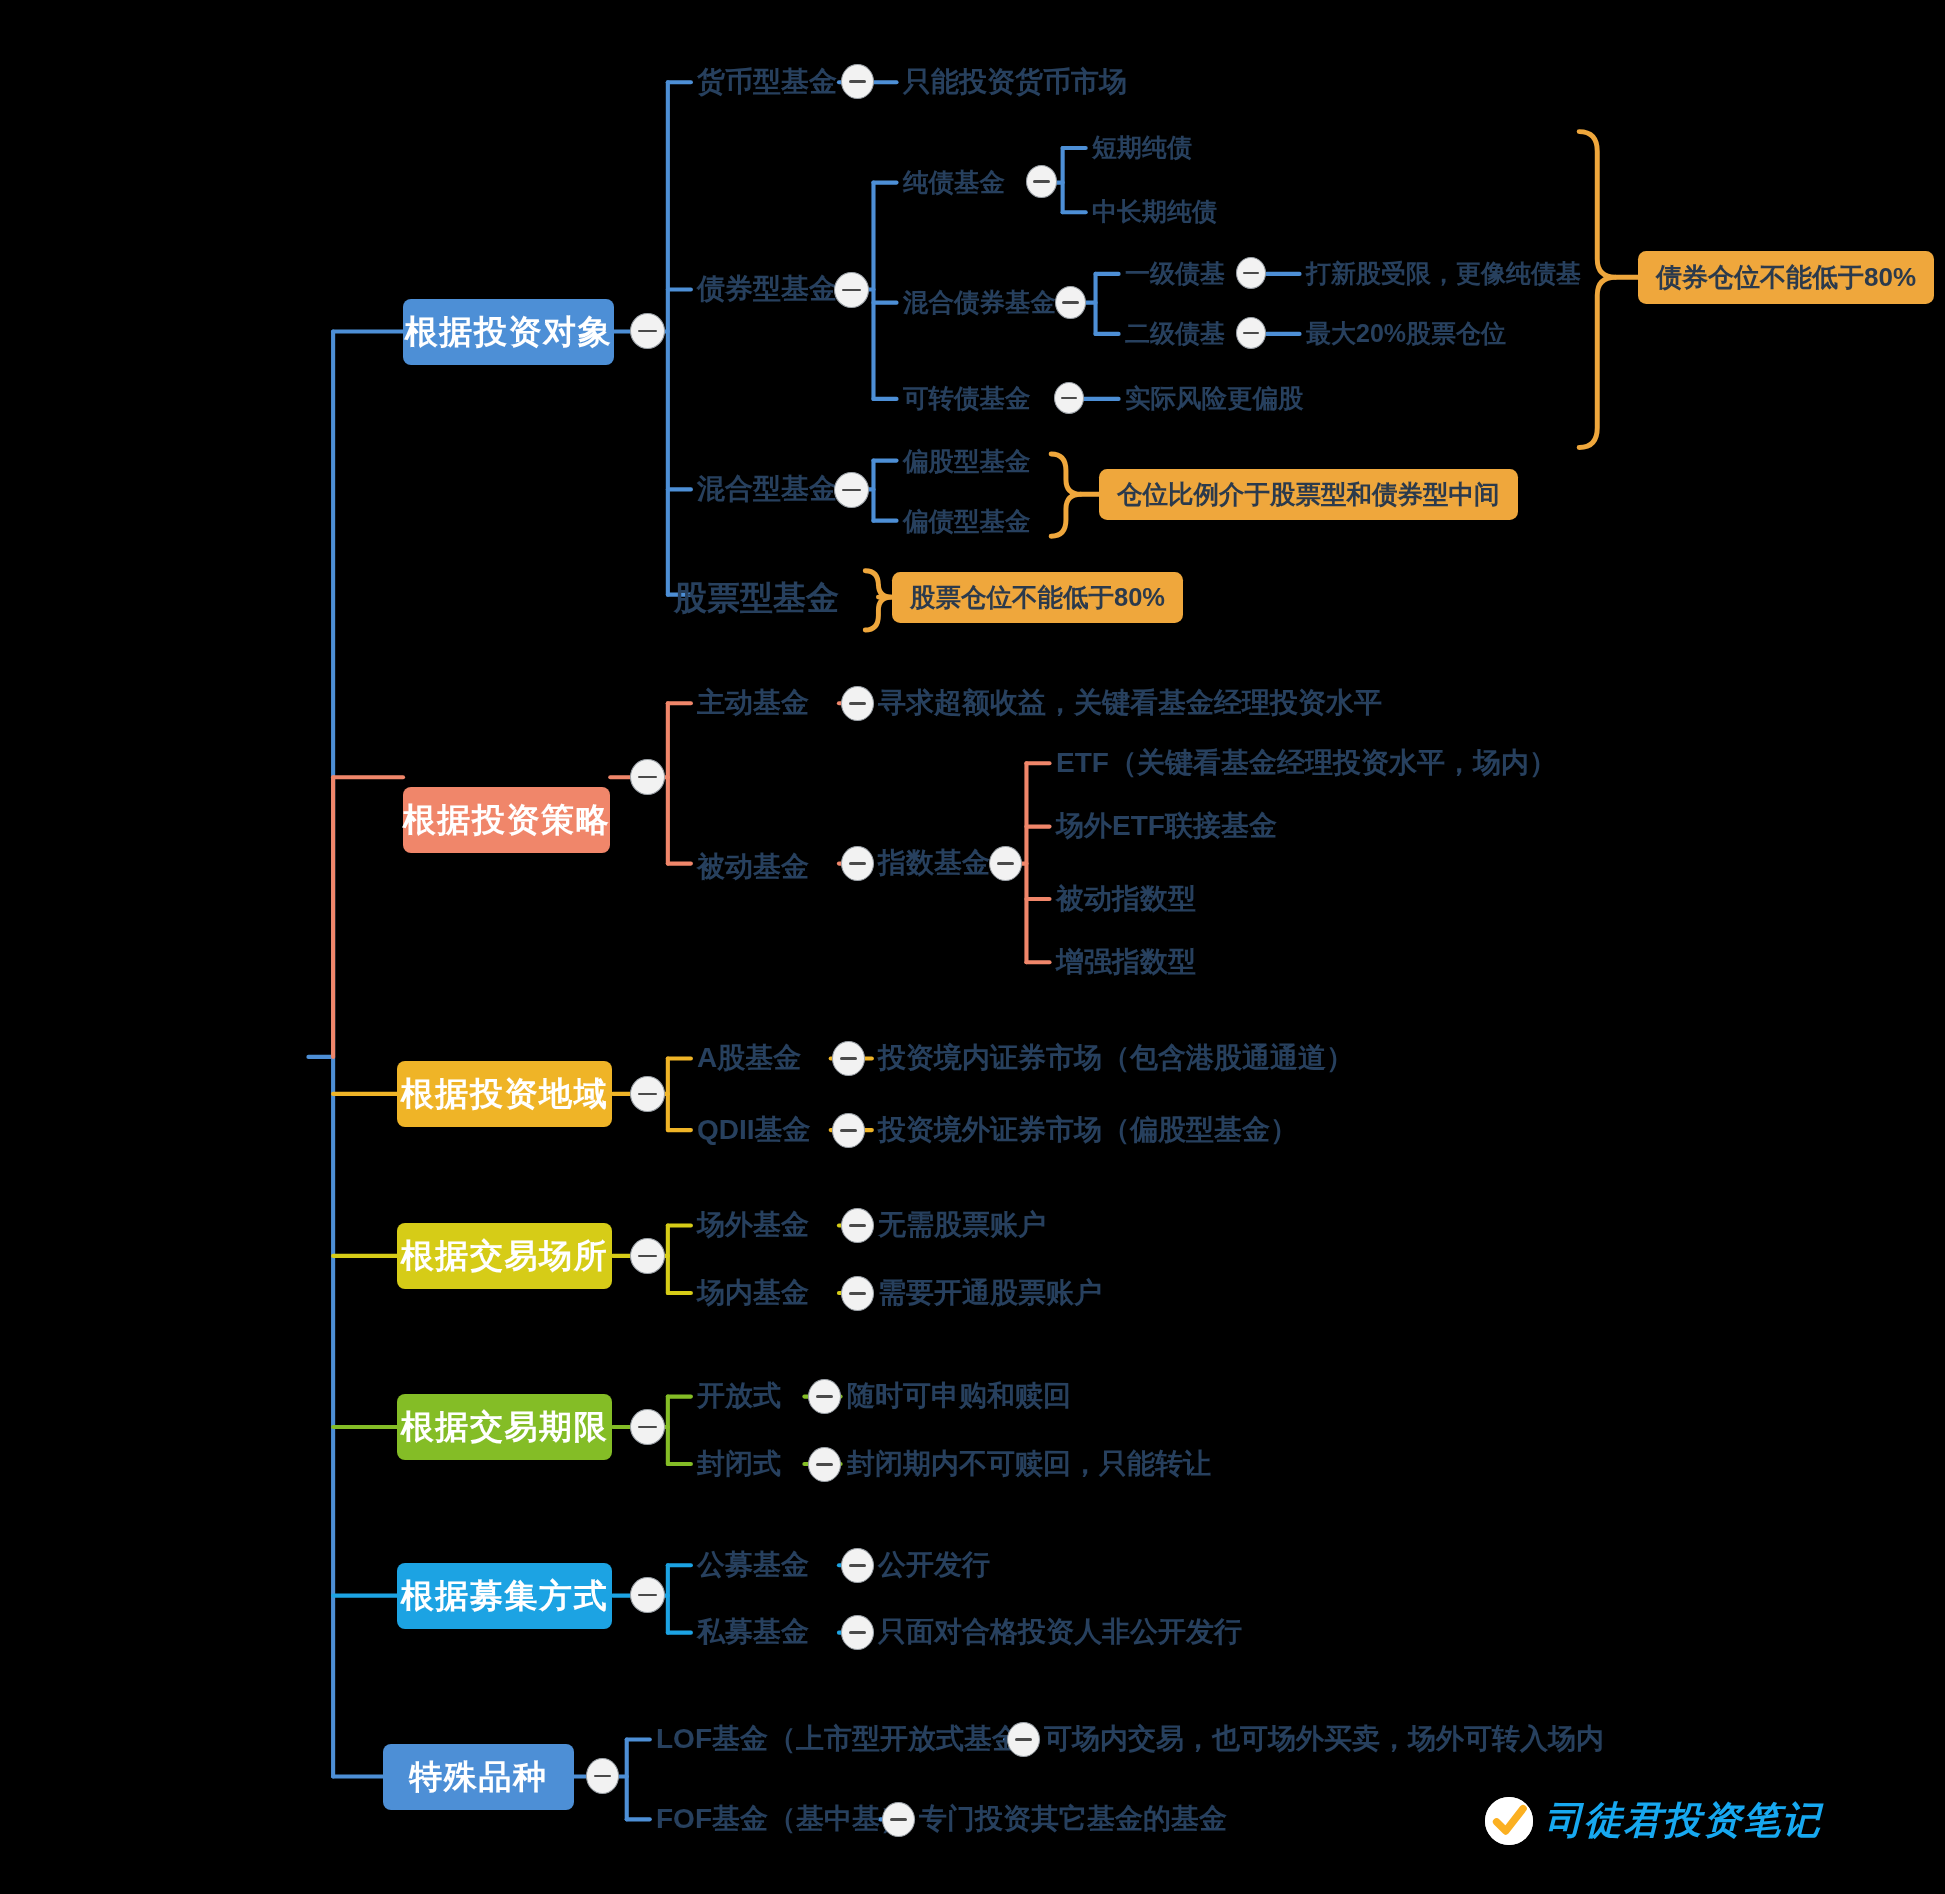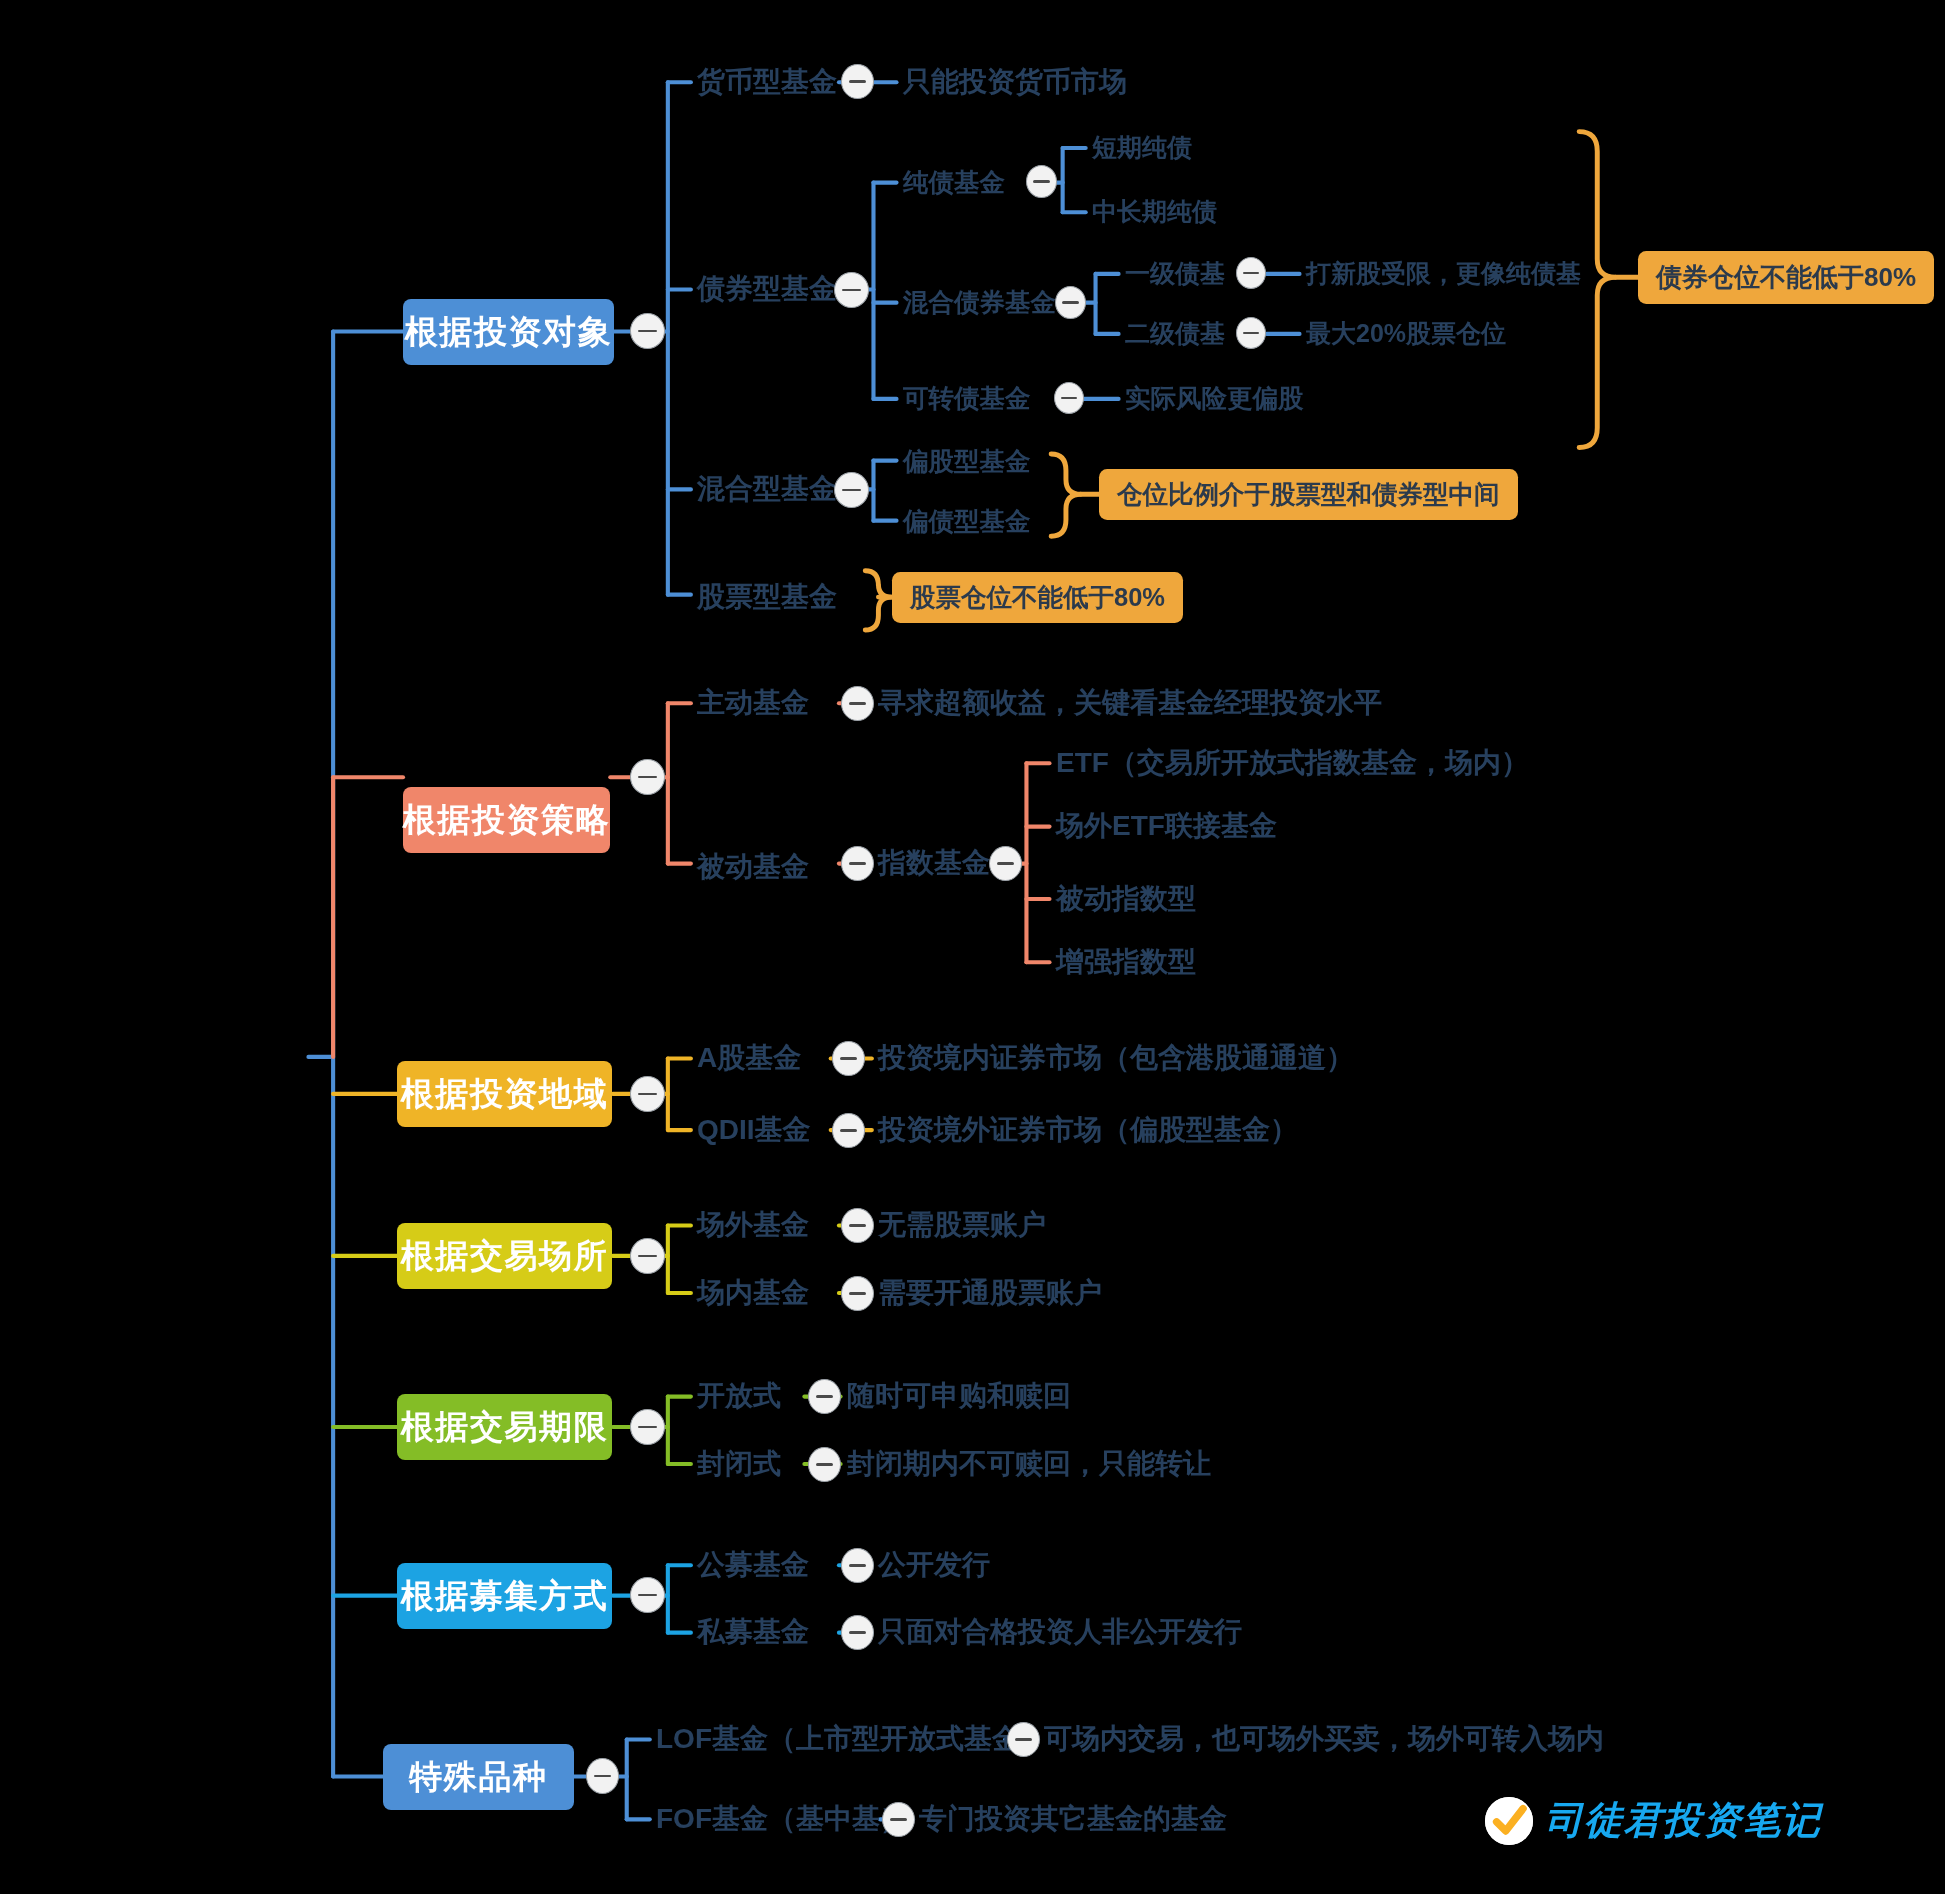--- a/index.html
+++ b/index.html
@@ -332,21 +332,21 @@
   <div class="txt-node" style="left:903px; top:445px; height:33px; color:#27405E; font-size:25.5px;">
     <span>偏股型基金</span>
   </div>
   <div class="txt-node" style="left:903px; top:505px; height:33px; color:#27405E; font-size:25.5px;">
     <span>偏债型基金</span>
   </div>
   <div class="callout" style="left:1099px; top:469px; height:51px; font-size:25.5px;">
     <span>仓位比例介于股票型和债券型中间</span>
   </div>
 
-  <div class="txt-node" style="left:697px; top:579px; height:36px; color:#27405E; font-size:28px;">
+  <div class="txt-node" style="left:674px; top:579px; height:36px; color:#27405E; font-size:33px;">
     <span>股票型基金</span>
   </div>
   <div class="callout" style="left:892px; top:572px; height:51px; font-size:25.5px;">
     <span>股票仓位不能低于80%</span>
   </div>
 
   <div class="txt-node" style="left:697px; top:685px; height:36px; color:#27405E; font-size:28px;">
     <span>主动基金</span>
   </div>
   <div class="txt-node" style="left:878px; top:685px; height:36px; color:#27405E; font-size:28px;">
@@ -354,21 +354,21 @@
   </div>
 
   <div class="txt-node" style="left:697px; top:845px; height:36px; color:#27405E; font-size:28px;align-items:flex-end;">
     <span>被动基金</span>
   </div>
   <div class="txt-node" style="left:878px; top:845px; height:36px; color:#27405E; font-size:28px;">
     <span>指数基金</span>
   </div>
 
   <div class="txt-node" style="left:1056px; top:745px; height:36px; color:#27405E; font-size:28px;">
-    <span>ETF（交易所开放式指数基金，场内）</span>
+    <span>ETF（关键看基金经理投资水平，场内）</span>
   </div>
   <div class="txt-node" style="left:1056px; top:808px; height:36px; color:#27405E; font-size:28px;">
     <span>场外ETF联接基金</span>
   </div>
   <div class="txt-node" style="left:1056px; top:881px; height:36px; color:#27405E; font-size:28px;">
     <span>被动指数型</span>
   </div>
   <div class="txt-node" style="left:1056px; top:944px; height:36px; color:#27405E; font-size:28px;text-align:center;">
     <span>增强指数型</span>
   </div>

